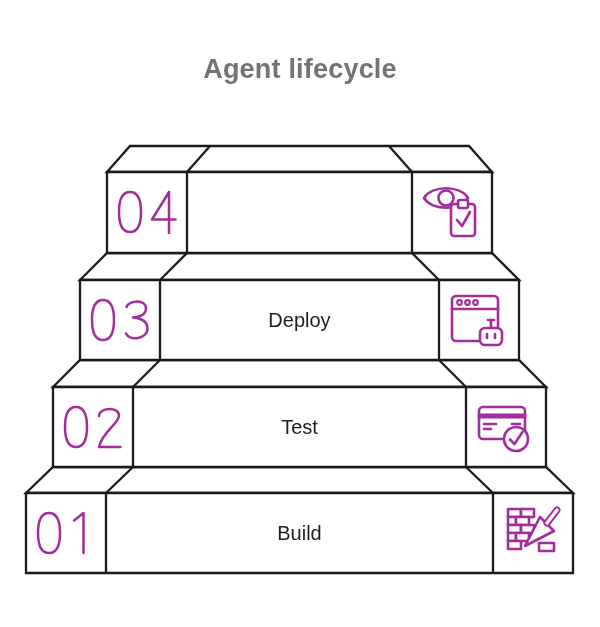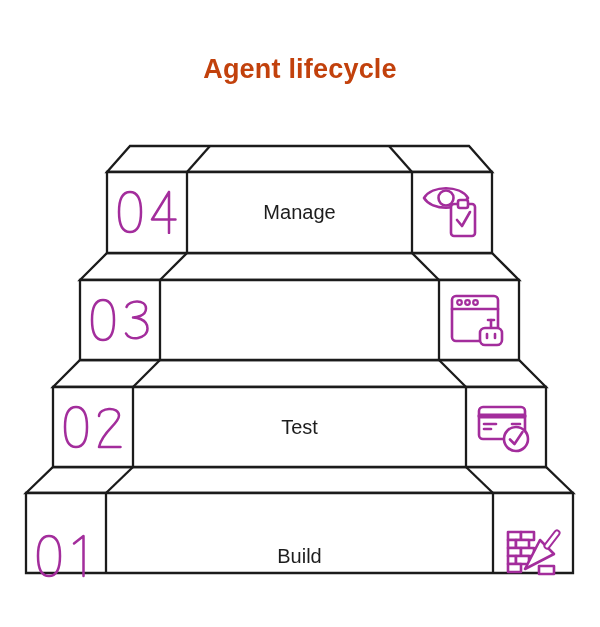--- a/index.html
+++ b/index.html
@@ -7,21 +7,21 @@
     --outline:#1b1b1b;
     --bg:#ffffff;
   }
   html,body{margin:0;padding:0;background:var(--bg);}
   .stage{
     position:relative;width:600px;height:627px;background:var(--bg);
     font-family:"Liberation Sans",sans-serif;overflow:hidden;
   }
   .title{
     position:absolute;left:0;top:54px;width:600px;margin:0;
-    text-align:center;font-size:27px;font-weight:bold;color:#c2410c;
+    text-align:center;font-size:27px;font-weight:bold;color:#737373;
     letter-spacing:0.2px;
   }
   .structure{position:absolute;left:0;top:0;}
   .structure path, .structure line{
     fill:#ffffff;stroke:var(--outline);stroke-width:2.3;stroke-linejoin:miter;
   }
   .structure line{fill:none;}
   .step{position:absolute;}
   .step-label{
     position:absolute;width:220px;height:28px;line-height:28px;top:26px;
@@ -80,35 +80,35 @@
     <path d="M107,172 H492 V253 H107 Z"></path>
     <line x1="187" y1="172" x2="187" y2="253"></line>
     <line x1="412" y1="172" x2="412" y2="253"></line>
   </svg>
 
   <div class="step" style="left:107px;top:172px;width:385px;height:81px;">
     <svg class="step-number" style="left:8px;" width="64" height="44" viewBox="0 0 64 44">
         <path d="M14,2 C5.5,2 3,10.5 3,22 C3,33.5 5.5,42 14,42 C22.5,42 25,33.5 25,22 C25,10.5 22.5,2 14,2 Z" transform="translate(1,0)" class="digit-path"></path>
         <path d="M20,2 L3,29.5 L26.5,29.5 M20,2 L20,43" transform="translate(34,0)" class="digit-path"></path>
       </svg>
-    <div class="step-label" style="left:82.5px;">Manage</div>
     <svg class="step-icon" style="left:315px;" width="60" height="60" viewBox="0 0 60 60">
       <path class="ic" d="M2,16 C10,3 38,3 46,16 C38,29 10,29 2,16 Z"></path>
       <circle class="ic" cx="24" cy="16" r="7.5"></circle>
       <rect class="ic ic-fill" x="29" y="22" width="24" height="32" rx="3"></rect>
       <rect class="ic ic-fill" x="36" y="18" width="10" height="8" rx="2"></rect>
       <polyline class="ic" points="35,38 40,44 48,30"></polyline>
     </svg>
   </div>
 
   <div class="step" style="left:80px;top:280px;width:439px;height:80px;">
     <svg class="step-number" style="left:8px;" width="64" height="44" viewBox="0 0 64 44">
         <path d="M14,2 C5.5,2 3,10.5 3,22 C3,33.5 5.5,42 14,42 C22.5,42 25,33.5 25,22 C25,10.5 22.5,2 14,2 Z" transform="translate(1,0)" class="digit-path"></path>
         <path d="M4.5,9 C7,2 24,1 24,10.5 C24,18.5 13,19.5 11,19.5 C13,19.5 25.5,20.5 25.5,30.5 C25.5,41 7.5,43.5 4,35.5" transform="translate(34,0)" class="digit-path"></path>
       </svg>
+    <div class="step-label" style="left:109.5px;">Deploy</div>
     <svg class="step-icon" style="left:369px;" width="60" height="60" viewBox="0 0 60 60">
       <rect class="ic" x="3" y="6" width="46" height="45" rx="4"></rect>
       <line class="ic" x1="3" y1="19" x2="49" y2="19"></line>
       <circle class="ic ic-dot" cx="10.5" cy="12.5" r="2.3"></circle>
       <circle class="ic ic-dot" cx="18.5" cy="12.5" r="2.3"></circle>
       <circle class="ic ic-dot" cx="26.5" cy="12.5" r="2.3"></circle>
       <line class="ic" x1="42" y1="38" x2="42" y2="30"></line>
       <line class="ic" x1="39" y1="30" x2="45" y2="30"></line>
       <rect class="ic ic-fill" x="31" y="38" width="22" height="17" rx="5"></rect>
       <line class="ic" x1="38" y1="44" x2="38" y2="48"></line>
@@ -126,21 +126,21 @@
       <rect class="ic" x="3" y="10" width="46" height="32" rx="4"></rect>
       <line class="ic ic-thick" x1="4" y1="19" x2="48" y2="19"></line>
       <line class="ic" x1="8" y1="27" x2="20" y2="27"></line>
       <line class="ic" x1="8" y1="32" x2="15" y2="32"></line>
       <line class="ic" x1="36" y1="27" x2="44" y2="27"></line>
       <circle class="ic ic-fill" cx="40" cy="42" r="12"></circle>
       <polyline class="ic" points="34,42.5 38.5,47 46.5,35"></polyline>
     </svg>
   </div>
 
-  <div class="step" style="left:26px;top:516px;width:547px;height:99px;">
+  <div class="step" style="left:26px;top:493px;width:547px;height:99px;">
     <svg class="step-number" style="left:8px;" width="64" height="44" viewBox="0 0 64 44">
         <path d="M14,2 C5.5,2 3,10.5 3,22 C3,33.5 5.5,42 14,42 C22.5,42 25,33.5 25,22 C25,10.5 22.5,2 14,2 Z" transform="translate(1,0)" class="digit-path"></path>
         <path d="M6,9.5 L15.5,2 L15.5,42" transform="translate(34,0)" class="digit-path"></path>
       </svg>
     <div class="step-label" style="left:163.5px;">Build</div>
     <svg class="step-icon" style="left:477px;" width="60" height="60" viewBox="0 0 60 60">
       <rect class="ic ic-fill" x="5" y="6" width="13" height="8"></rect>
       <rect class="ic ic-fill" x="18" y="6" width="13" height="8"></rect>
       <rect class="ic ic-fill" x="5" y="14" width="8" height="8"></rect>
       <rect class="ic ic-fill" x="13" y="14" width="13" height="8"></rect>

